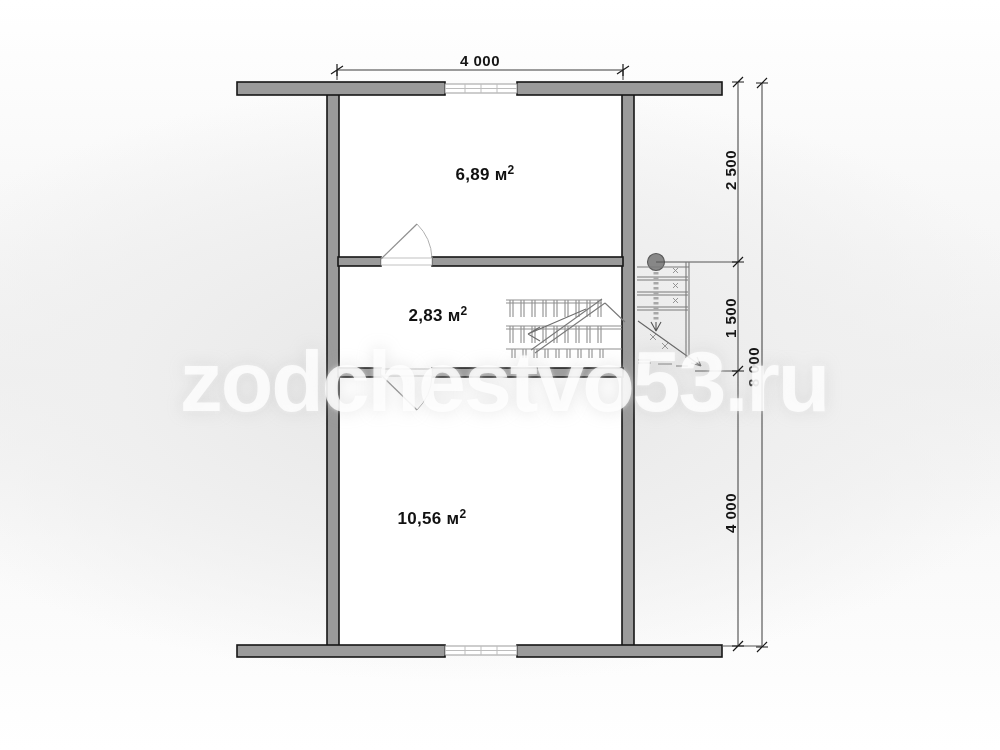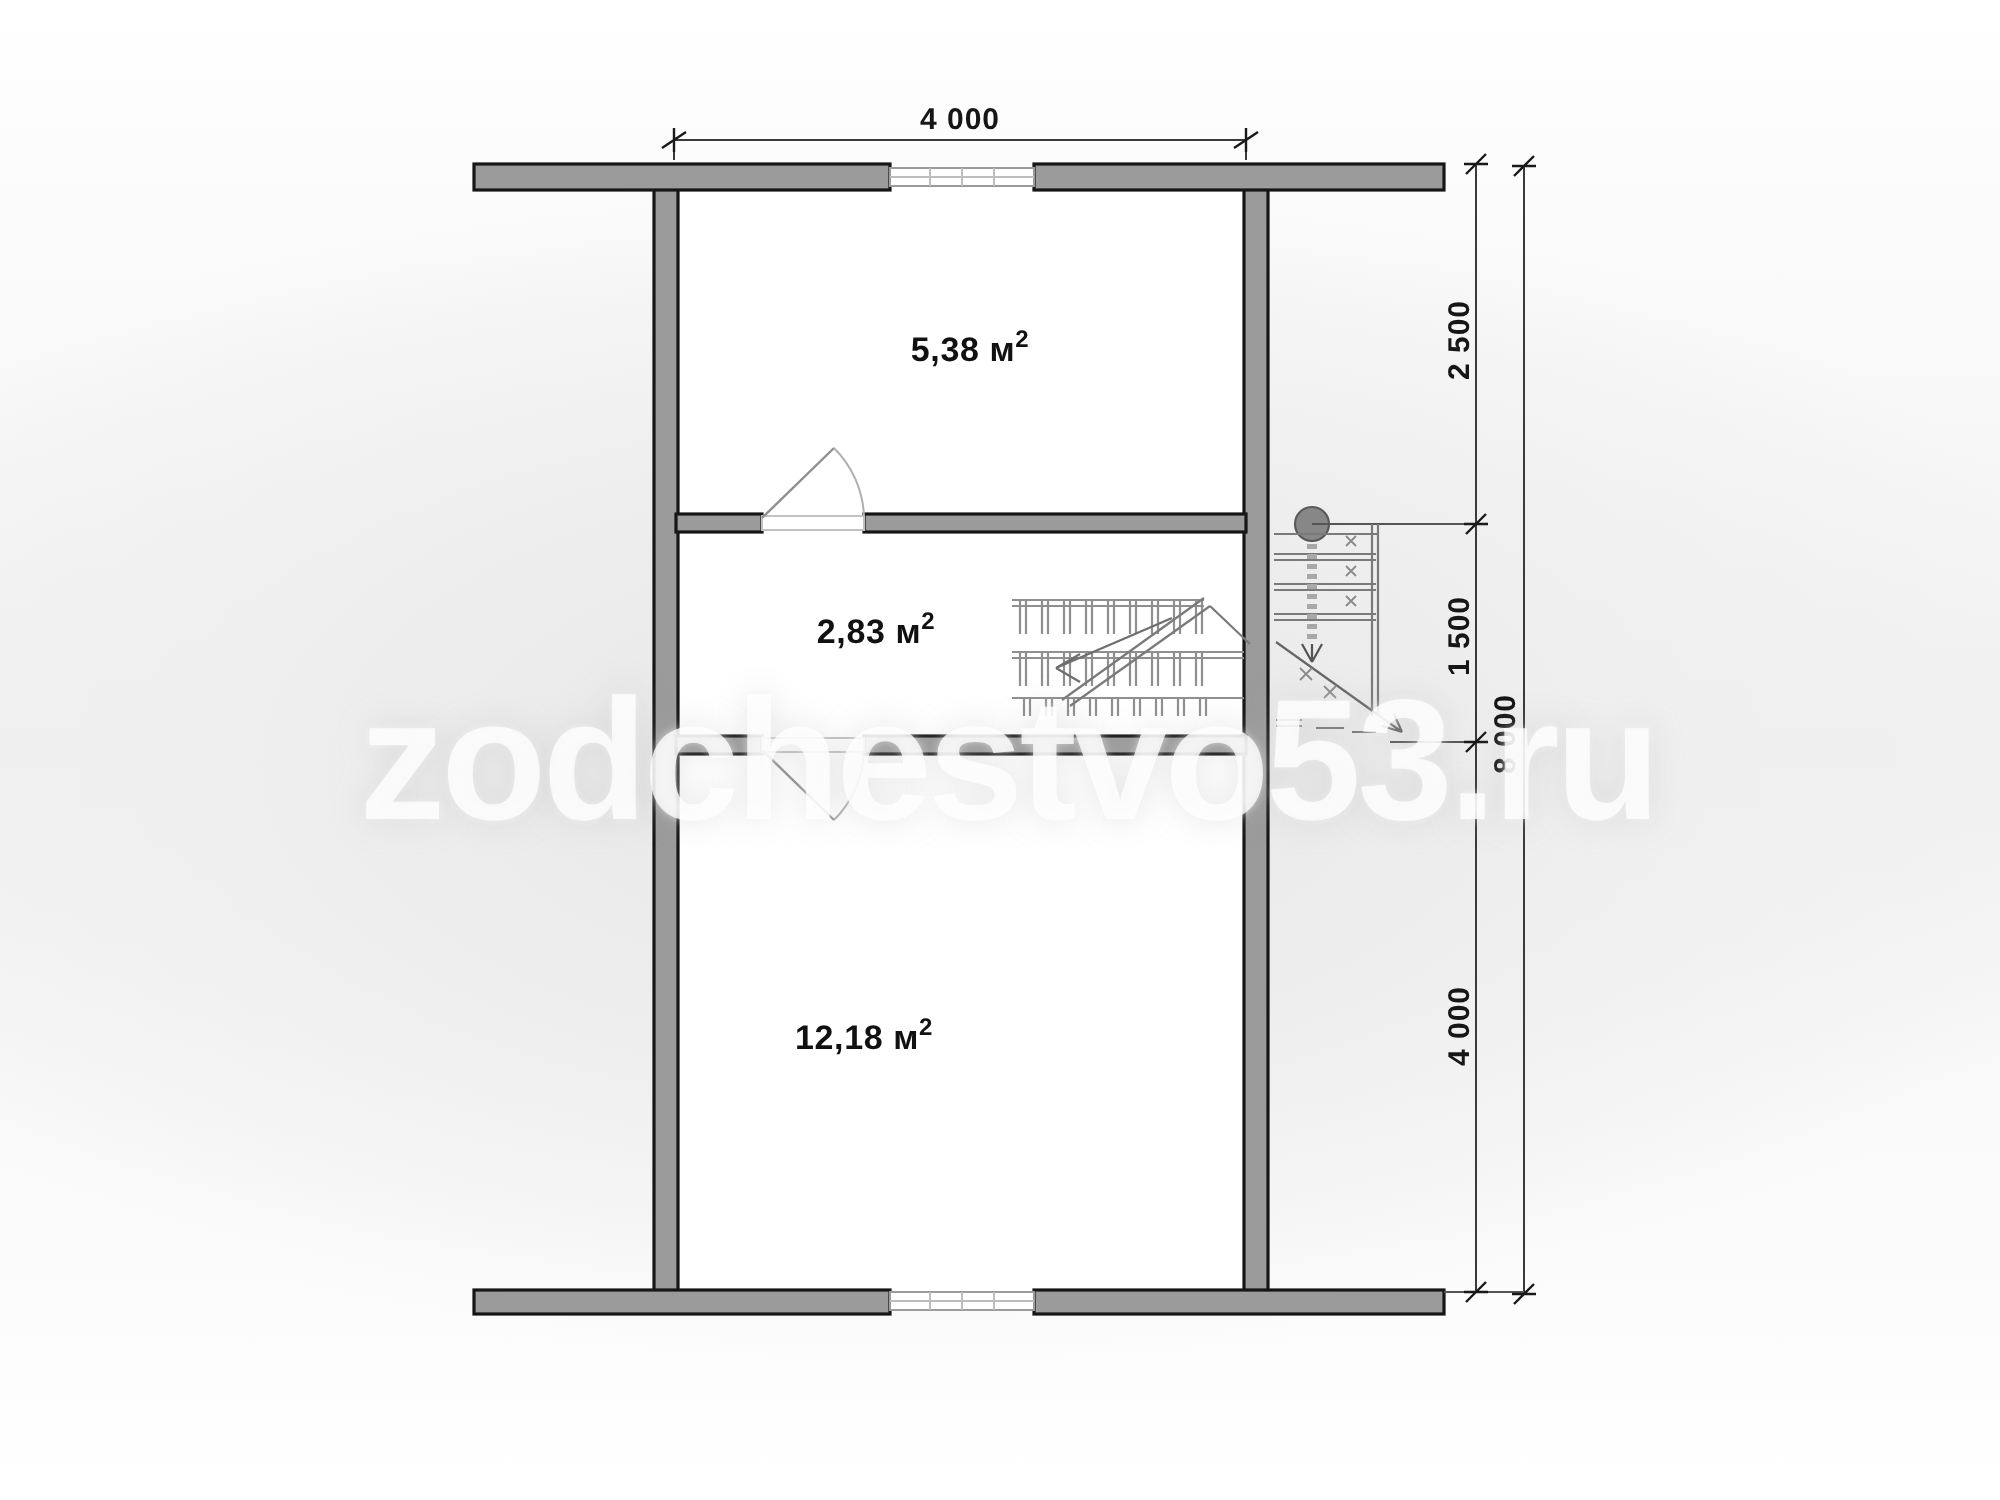--- a/index.html
+++ b/index.html
@@ -98,23 +98,23 @@
       <path d="M722,646 H762" stroke="#555555"></path>
       <path d="M732,82 H744 M733,87 L743,77
                M732,262 H744 M733,267 L743,257
                M732,371 H744 M733,376 L743,366
                M732,646 H744 M733,651 L743,641
                M756,83 H768 M757,88 L767,78
                M756,647 H768 M757,652 L767,642" stroke="#191919" stroke-width="1.2"></path>
     </g>
   </svg>
 
-  <div class="room-label" style="left:485px;top:174px"><span>5,38 м</span><sup>2</sup></div>
+  <div class="room-label" style="left:485px;top:174px"><span>6,89 м</span><sup>2</sup></div>
   <div class="room-label" style="left:438px;top:315px"><span>2,83 м</span><sup>2</sup></div>
-  <div class="room-label" style="left:432px;top:518px"><span>12,18 м</span><sup>2</sup></div>
+  <div class="room-label" style="left:432px;top:518px"><span>10,56 м</span><sup>2</sup></div>
 
   <div class="dim-label" style="left:480px;top:60px">4 000</div>
   <div class="dim-label vert" style="left:730px;top:170px">2 500</div>
   <div class="dim-label vert" style="left:730px;top:318px">1 500</div>
   <div class="dim-label vert" style="left:730px;top:513px">4 000</div>
   <div class="dim-label vert" style="left:753px;top:367px">8 000</div>
 
   <div class="watermark">zodchestvo53.ru</div>
 
 </div>

